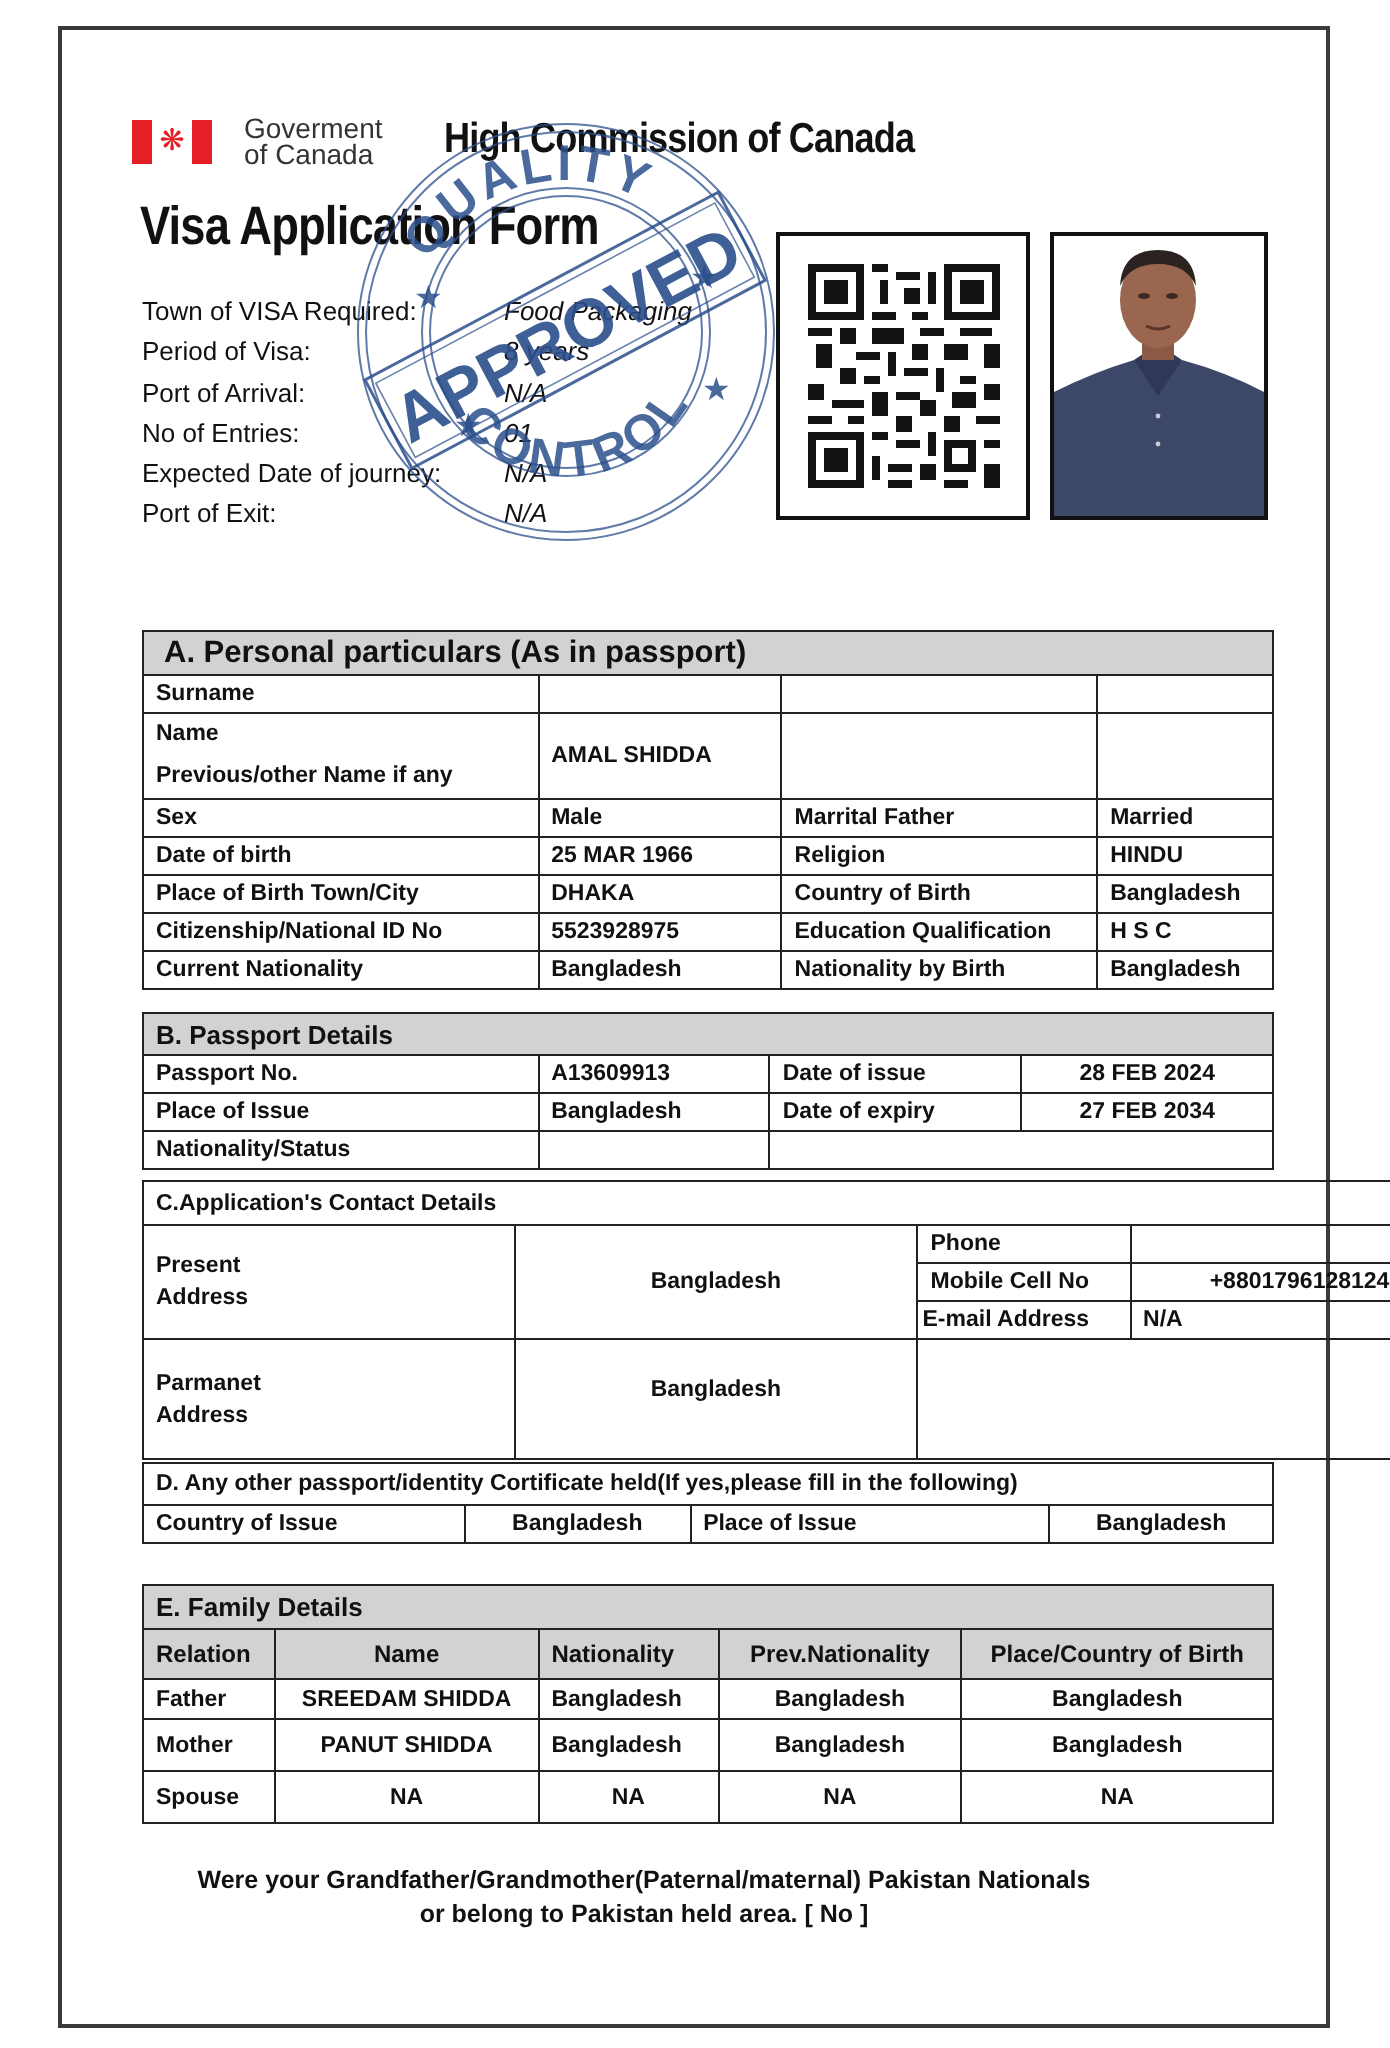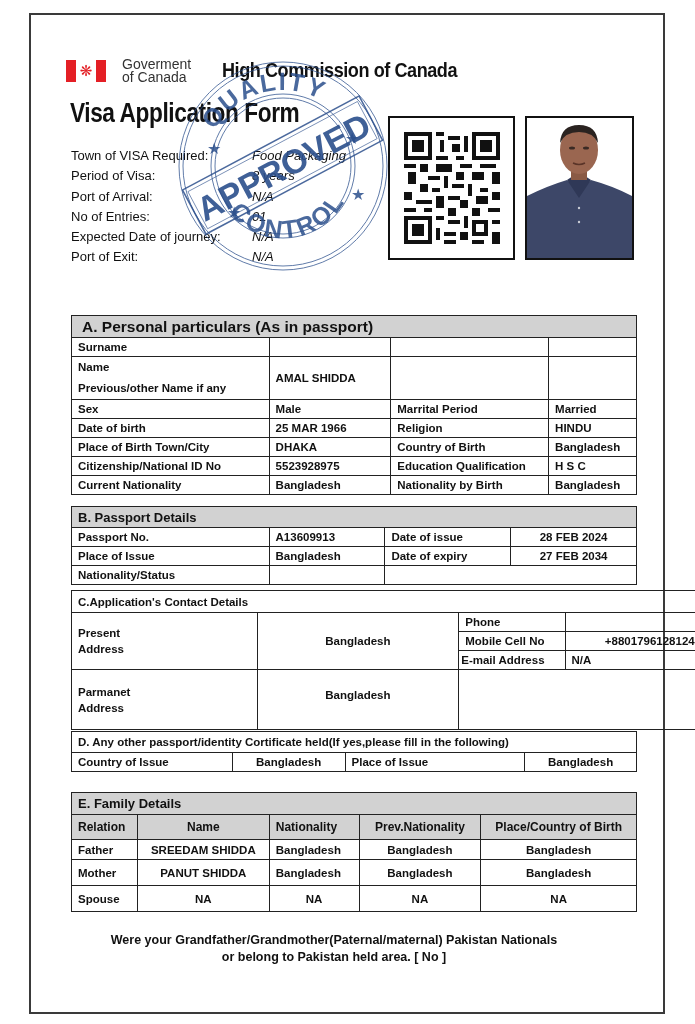--- a/index.html
+++ b/index.html
@@ -24,21 +24,21 @@
   .photo { position:absolute; left:525px; top:116px; width:109px; height:144px; border:2px solid #111; box-sizing:border-box; background:#fff; overflow:hidden; }
 
   .stamp { position:absolute; left:175px; top:58px; width:215px; height:215px; pointer-events:none; }
 
   table { border-collapse:collapse; position:absolute; left:71px; font-size:11.5px; font-weight:bold; }
   td { border:1.5px solid #222; padding:0 6px; height:19px; box-sizing:border-box; white-space:nowrap; vertical-align:middle; }
   .sec { background:#d2d2d2; font-size:13px; }
   .secA { font-size:15.5px; padding-left:10px; }
   .c { text-align:center; }
 
-  .footnote { position:absolute; left:16px; width:636px; top:932px; text-align:center; font-size:12.5px; font-weight:bold; line-height:17px; }
+  .footnote { position:absolute; left:4px; width:636px; top:932px; text-align:center; font-size:12.5px; font-weight:bold; line-height:17px; }
 </style>
 </head>
 <body>
 
 <div class="frame"></div>
 
 <div class="flag">
   <div class="bar" style="left:0"></div>
   <div class="maple">❋</div>
   <div class="bar" style="left:30px"></div>
@@ -211,21 +211,21 @@
           <div>Name</div>
           <div>Previous/other Name if any</div>
         </td>
     <td>AMAL SHIDDA</td>
         <td></td>
         <td></td>
   </tr>
   <tr>
         <td>Sex</td>
         <td>Male</td>
-        <td>Marrital Period</td>
+        <td>Marrital Father</td>
         <td>Married</td>
       </tr>
   <tr>
         <td>Date of birth</td>
         <td>25 MAR 1966</td>
         <td>Religion</td>
         <td>HINDU</td>
       </tr>
   <tr>
         <td>Place of Birth Town/City</td>

